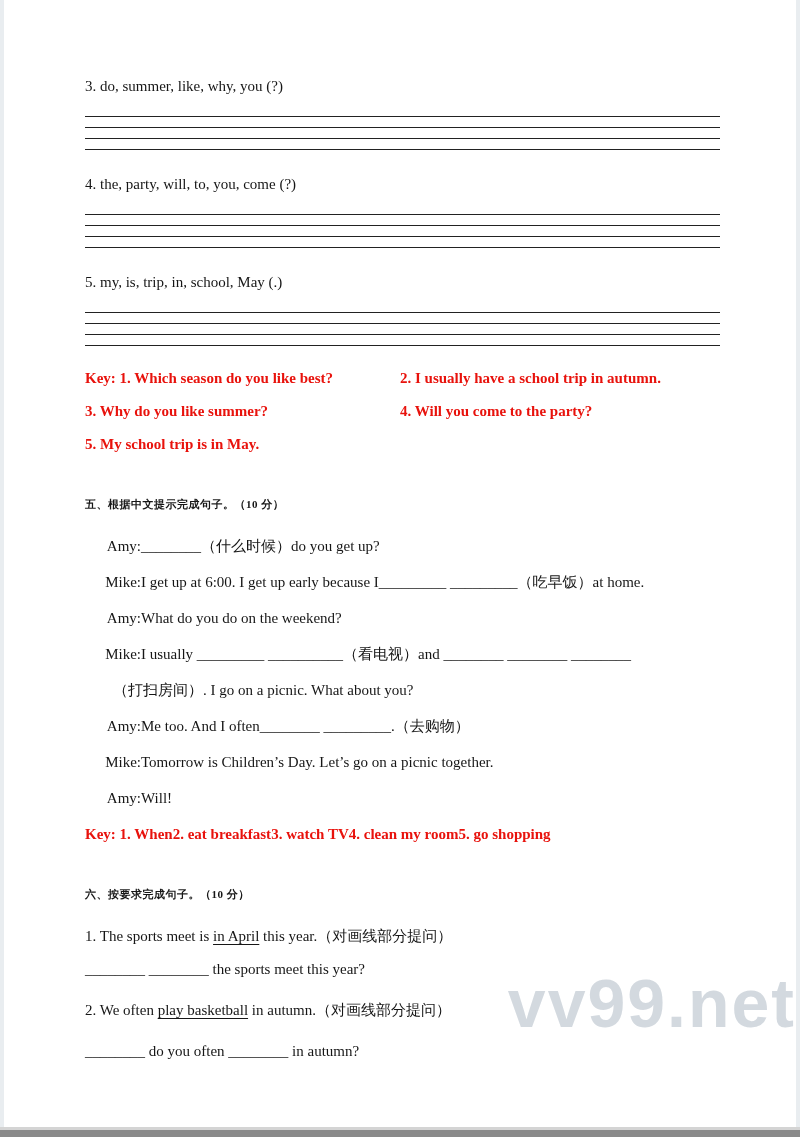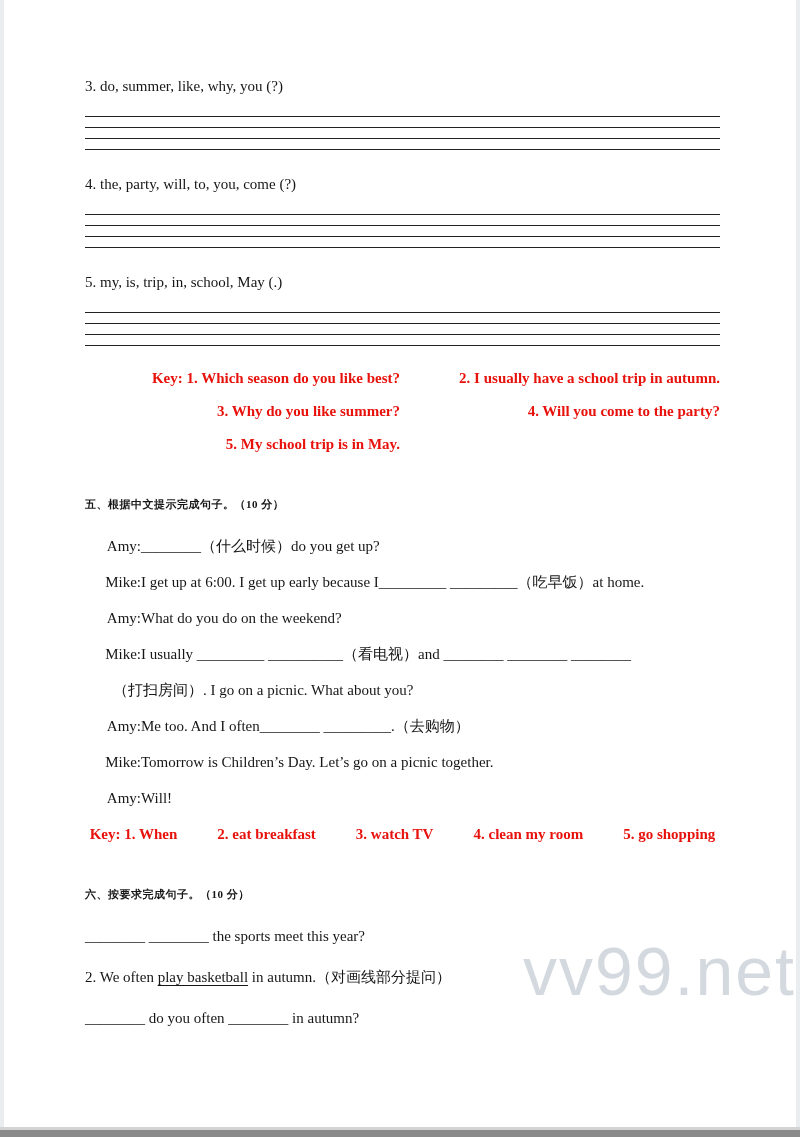--- a/index.html
+++ b/index.html
@@ -16,43 +16,43 @@
   .edge.right { right:0; }
   .bottom-bar { position:absolute; left:0; right:0; bottom:0; height:10px; background:#8a8a8a; border-top:3px solid #d4d4d4; }
 
   .content { position:absolute; left:85px; right:80px; top:76px; font-size:15px; line-height:20px; }
 
   .prompt { font-size:15px; }
   .lines { margin-top:10px; }
   .lines .rule { height:11px; border-bottom:1px solid #222; }
   .prompt + .lines + .prompt, .sp24 { margin-top:24px;font-family:Liberation Serif, serif; }
 
-  .keyblock { margin-top:22px; color:#e8120c; font-weight:bold;text-align:right; }
+  .keyblock { margin-top:22px; color:#e8120c; font-weight:bold; }
   .keyrow { display:grid; grid-template-columns:315px 1fr; margin-bottom:13px; }
 
   .sec-heading { margin-top:40px; font-size:11px; font-weight:bold; letter-spacing:0.5px; }
 
   .dialogue { margin-top:22px;text-align:right; }
   .d-row { display:flex; margin-bottom:16px; }
   .d-speaker { width:56px; flex-shrink:0; }
   .d-row.cont { padding-left:28px; }
 
-  .key-inline { display:flex; justify-content:center; color:#e8120c; font-weight:bold; margin-top:2px; margin-bottom:0;gap:40px; }
+  .key-inline { display:flex; justify-content:flex-start; color:#e8120c; font-weight:bold; margin-top:2px; margin-bottom:0; }
 
   .s6 { margin-top:22px; }
   .s6-row { margin-bottom:13px; }
   .s6-row.gap { margin-top:21px; }
   .u { text-decoration:underline; text-underline-offset:3px; }
 
   .watermark {
     position:absolute;
     right:4px;
-    top:932px;
+    top:964px;
     font-family:"Liberation Sans","DejaVu Sans",sans-serif;
-    font-weight:normal;
+    font-weight:bold;
     font-size:68px;
     letter-spacing:2px;
     color:#ccd3da;
     opacity:0.85;
     z-index:0;
     user-select:none;
   }
   .content { z-index:1; }
 </style>
 </head>
@@ -144,20 +144,23 @@
     <span>Key: 1. When</span>
     <span>2. eat breakfast</span>
     <span>3. watch TV</span>
     <span>4. clean my room</span>
     <span>5. go shopping</span>
   </div>
 
   <div class="sec-heading">六、按要求完成句子。（10 分）</div>
 
   <div class="s6">
+    <div class="s6-row">
+      <span>1. The sports meet is </span><span class="u">in April</span><span> this year.（对画线部分提问）</span>
+    </div>
     <div class="s6-row">________ ________ the sports meet this year?</div>
 
     <div class="s6-row gap">
       <span>2. We often </span><span class="u">play basketball</span><span> in autumn.（对画线部分提问）</span>
     </div>
     <div class="s6-row gap">________ do you often ________ in autumn?</div>
   </div>
 
 </div>
 

